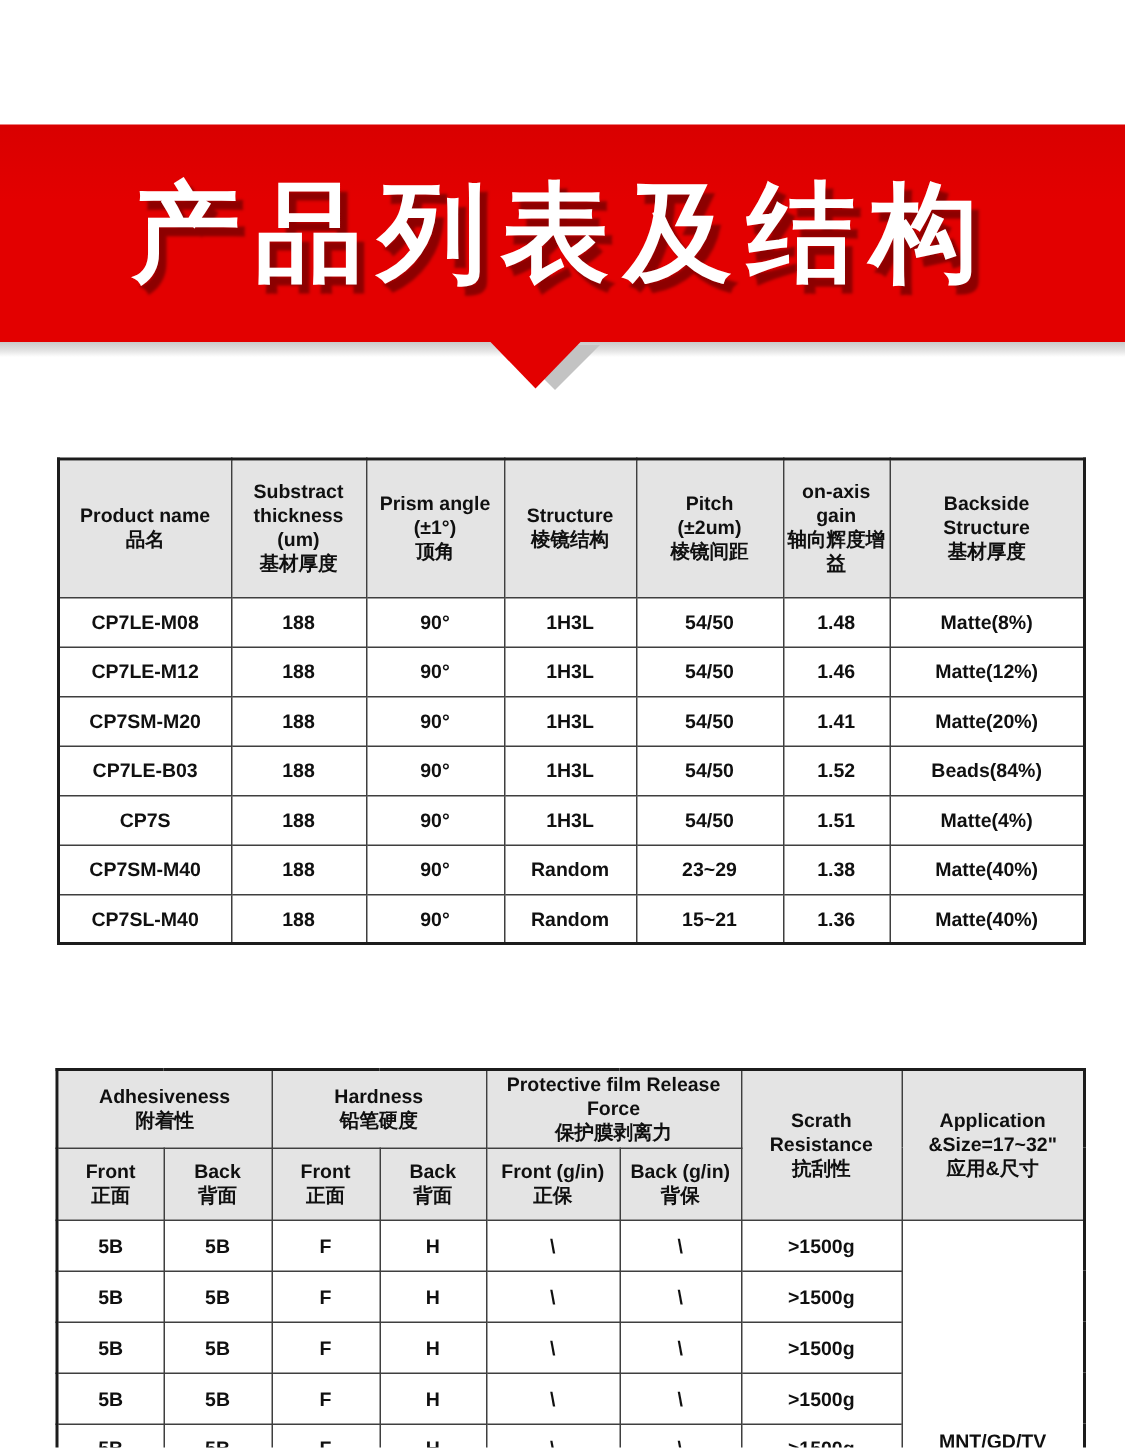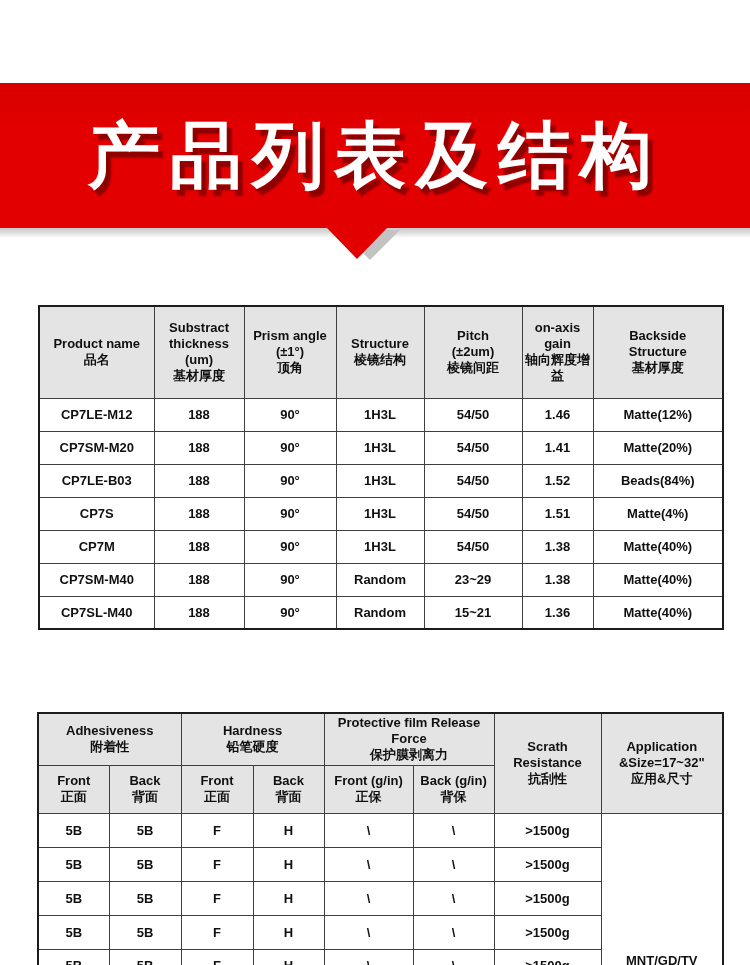--- a/index.html
+++ b/index.html
@@ -123,20 +123,29 @@
             </th>
           <th>
               <span class="en">Backside
 Structure</span>
               <span class="zh">基材厚度</span>
             </th>
         </tr>
       </thead>
       <tbody>
           <tr>
+            <td>CP7LE-M08</td>
+            <td>188</td>
+            <td>90°</td>
+            <td>1H3L</td>
+            <td>54/50</td>
+            <td>1.48</td>
+            <td>Matte(8%)</td>
+          </tr>
+          <tr>
             <td>CP7LE-M12</td>
             <td>188</td>
             <td>90°</td>
             <td>1H3L</td>
             <td>54/50</td>
             <td>1.46</td>
             <td>Matte(12%)</td>
           </tr>
           <tr>
             <td>CP7SM-M20</td>
@@ -157,29 +166,20 @@
             <td>Beads(84%)</td>
           </tr>
           <tr>
             <td>CP7S</td>
             <td>188</td>
             <td>90°</td>
             <td>1H3L</td>
             <td>54/50</td>
             <td>1.51</td>
             <td>Matte(4%)</td>
-          </tr>
-          <tr>
-            <td>CP7M</td>
-            <td>188</td>
-            <td>90°</td>
-            <td>1H3L</td>
-            <td>54/50</td>
-            <td>1.38</td>
-            <td>Matte(40%)</td>
           </tr>
           <tr>
             <td>CP7SM-M40</td>
             <td>188</td>
             <td>90°</td>
             <td>Random</td>
             <td>23~29</td>
             <td>1.38</td>
             <td>Matte(40%)</td>
           </tr>

